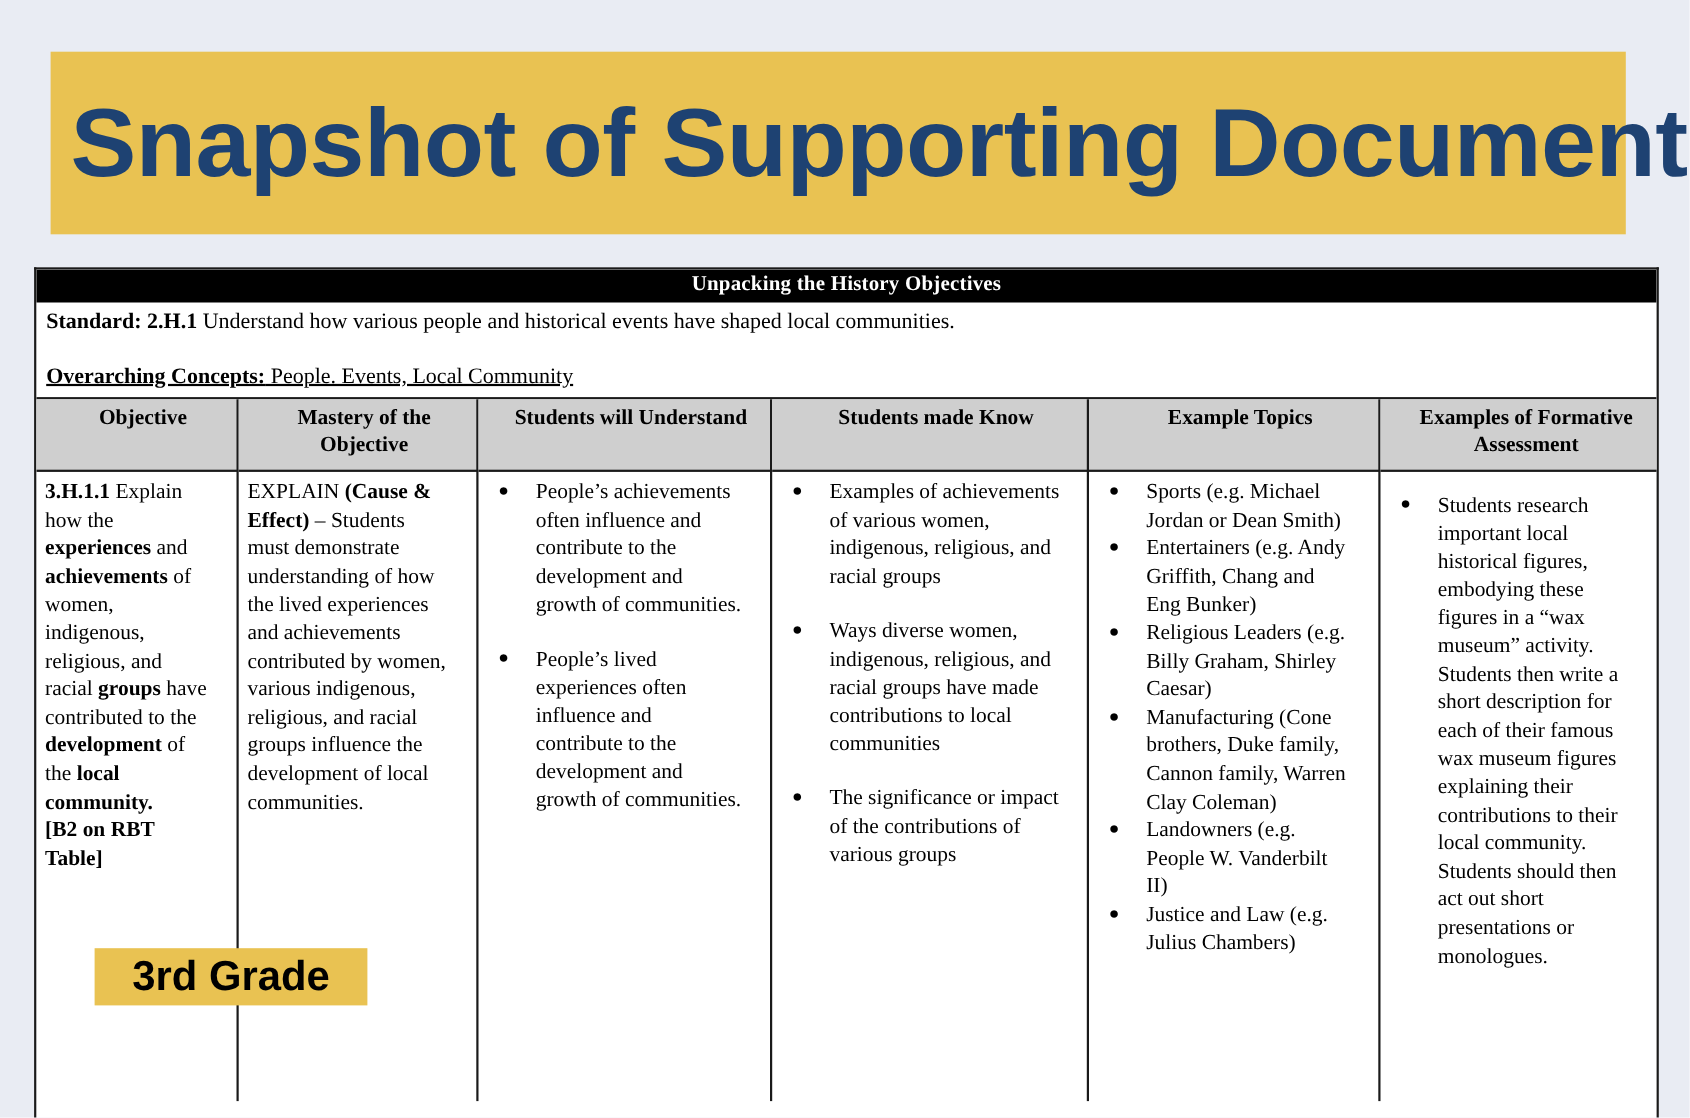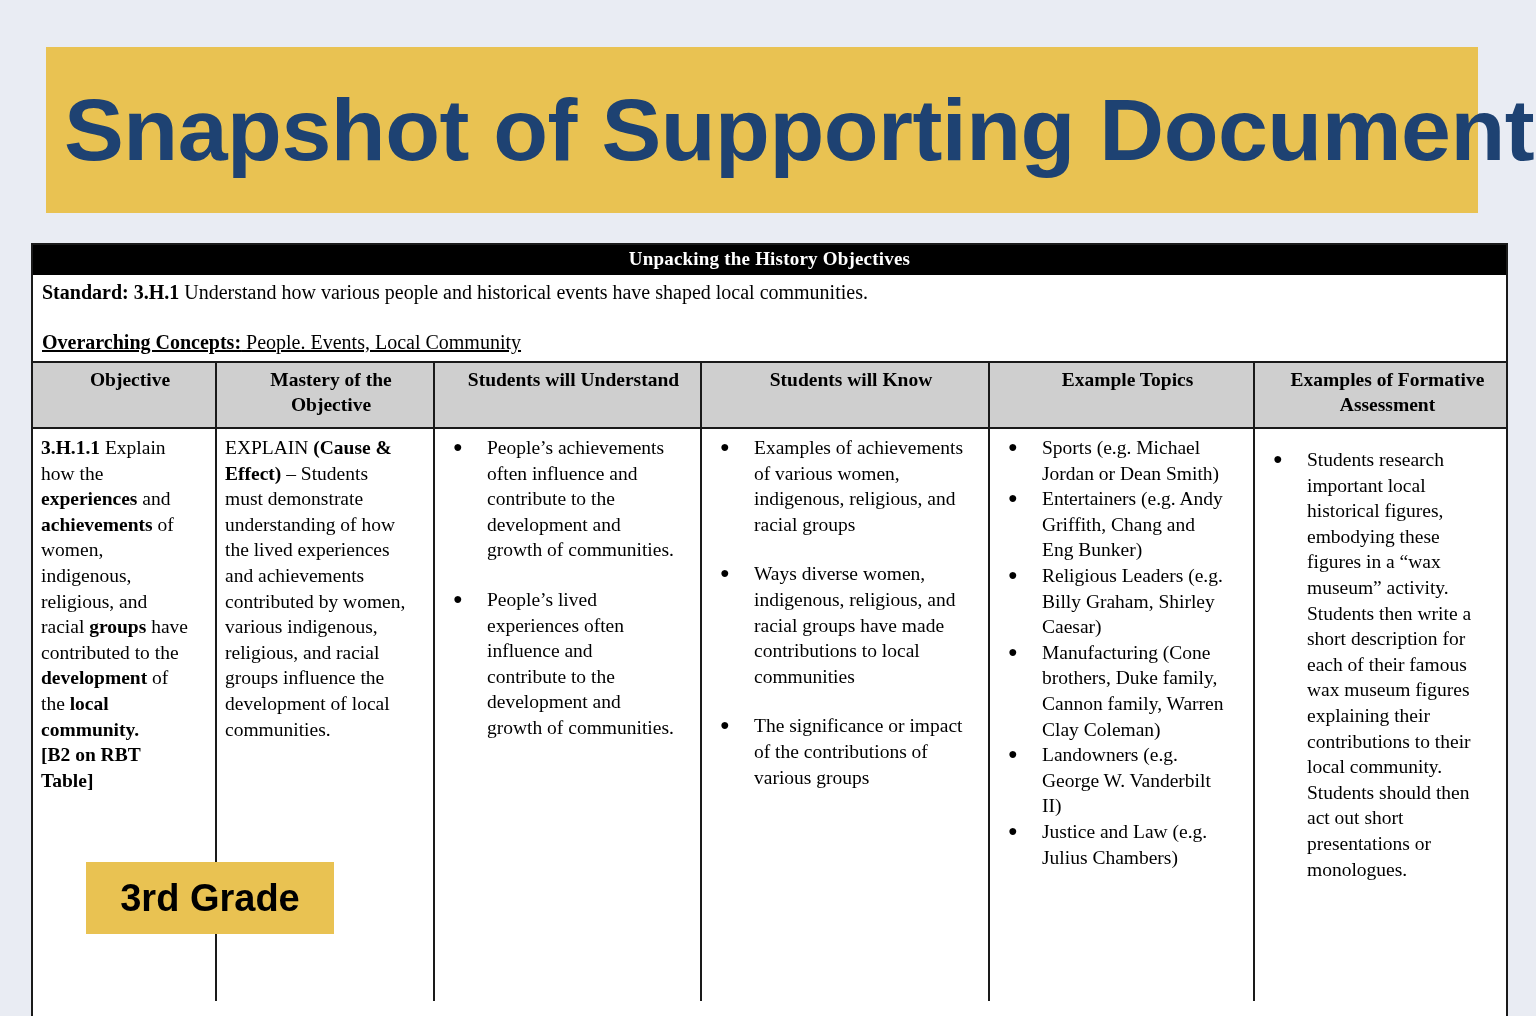--- a/index.html
+++ b/index.html
@@ -129,21 +129,21 @@
     font-size: 16px;
   }
   ul.bl.dense li { margin-bottom: 0; }
 
   
   .grade-badge {
     position: absolute;
     left: 86px;
     top: 862px;
     width: 248px;
-    height: 72px;
+    height: 52px;
     background: #e9c252;
     display: flex;
     align-items: center;
     justify-content: center;
     font-family: "Liberation Sans", sans-serif;
     font-weight: bold;
     font-size: 38px;
     color: #000000;
     z-index: 5;
   }
@@ -153,29 +153,29 @@
 
 <div class="banner">
   <div class="banner-title">Snapshot of Supporting Documents</div>
 </div>
 
 <div class="doc">
 
   <div class="doc-banner">Unpacking the History  Objectives</div>
 
   <div class="standard-row">
-    <p class="standard-line"><span class="b">Standard: 3.H.1</span><span> Understand how various people and historical events have shaped local communities.</span></p>
+    <p class="standard-line"><span class="b">Standard: 2.H.1</span><span> Understand how various people and historical events have shaped local communities.</span></p>
     <p class="concepts-line"><span class="b">Overarching Concepts:</span><span> People. Events, Local Community</span></p>
   </div>
 
   <div class="grid hdr-row">
     <div class="cell">Objective</div>
     <div class="cell">Mastery of the Objective</div>
     <div class="cell">Students will Understand</div>
-    <div class="cell">Students will Know</div>
+    <div class="cell">Students made Know</div>
     <div class="cell">Example Topics</div>
     <div class="cell">Examples of Formative Assessment</div>
   </div>
 
   <div class="grid body-row">
 
     <div class="cell">
       <span class="obj-code">3.H.1.1</span><span>  Explain how the </span><span class="b">experiences</span><span> and </span><span class="b">achievements</span><span> of women, indigenous, religious, and racial </span><span class="b">groups</span><span> have contributed to the </span><span class="b">development</span><span> of the </span><span class="b">local community.</span>
       <div class="rbt">[B2 on RBT Table]</div>
     </div>
@@ -198,21 +198,21 @@
         <li class="tight">The significance or impact of the contributions of various groups</li>
       </ul>
     </div>
 
     <div class="cell">
       <ul class="bl dense">
         <li>Sports (e.g. Michael Jordan or Dean Smith)</li>
         <li>Entertainers (e.g. Andy Griffith, Chang and Eng Bunker)</li>
         <li>Religious Leaders (e.g. Billy Graham, Shirley Caesar)</li>
         <li>Manufacturing (Cone brothers, Duke family, Cannon family, Warren Clay Coleman)</li>
-        <li>Landowners (e.g. George W. Vanderbilt II)</li>
+        <li>Landowners (e.g. People W. Vanderbilt II)</li>
         <li>Justice and Law (e.g. Julius Chambers)</li>
       </ul>
     </div>
 
     <div class="cell">
       <ul class="bl dense">
         <li>Students research important local historical figures, embodying these figures in a “wax museum” activity. Students then write a short description for each of their famous wax museum figures explaining their contributions to their local community. Students should then act out short presentations or monologues.</li>
       </ul>
     </div>
 

